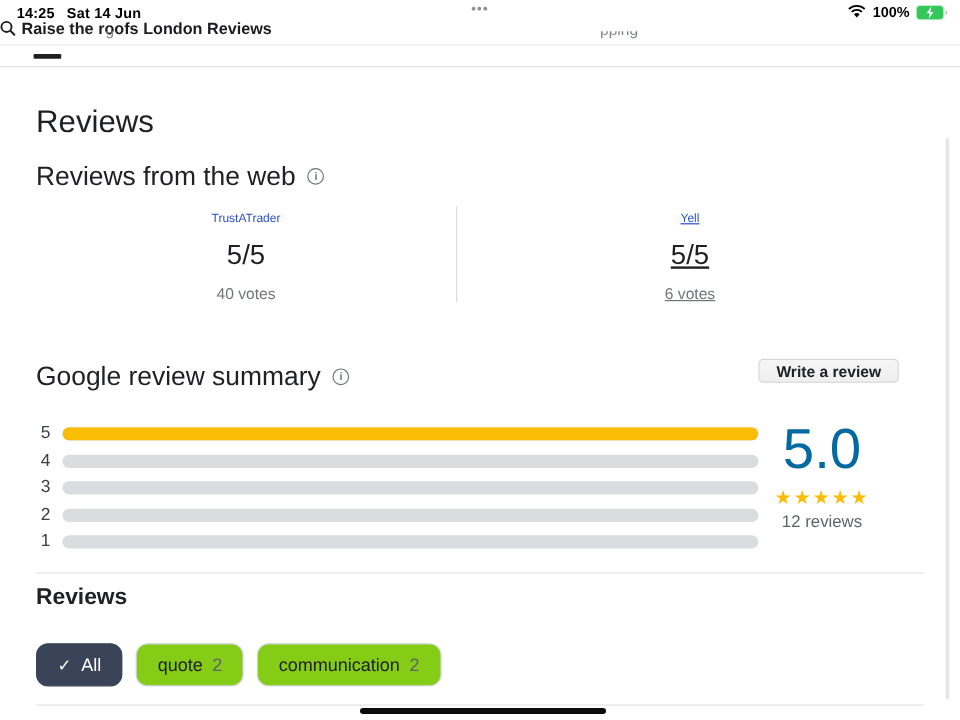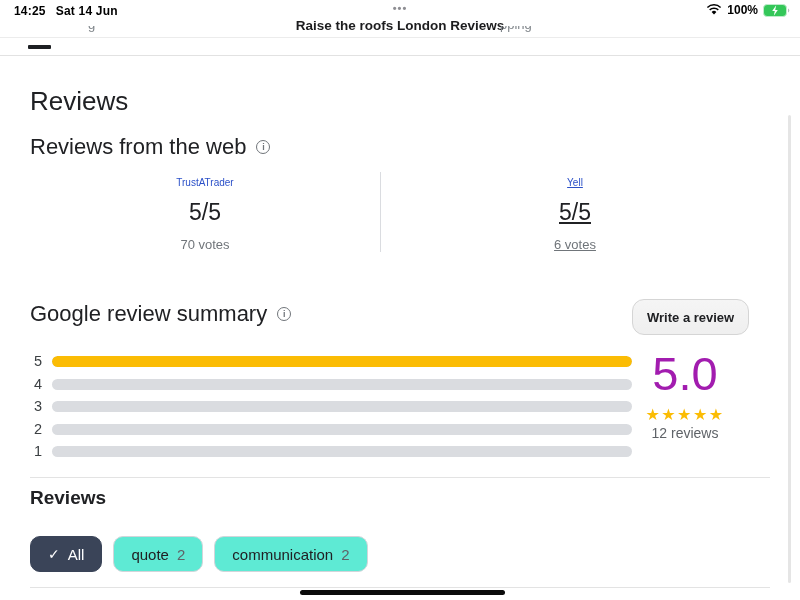--- a/index.html
+++ b/index.html
@@ -8,21 +8,21 @@
   #screen { position:relative; width:800px; height:600px; background:#fff; }
 
   
   #statusbar { position:absolute; top:0; left:0; width:800px; height:20px; }
   .status-left { position:absolute; left:14px; top:4px; font-size:12px; font-weight:700; color:#000; letter-spacing:.2px; }
   .status-left span { margin-right:10px; }
   .status-dots { position:absolute; left:0; right:0; top:2px; text-align:center; color:#8e8e93; font-size:11px; letter-spacing:1px; font-weight:700; }
   .status-right { position:absolute; right:10px; top:3px; display:flex; align-items:center; gap:5px; font-size:12px; font-weight:700; color:#000; }
 
   
-  #searchbar { position:absolute; top:14px; left:0; right:0; display:flex; justify-content:center; align-items:center; gap:5px; height:18px;flex-direction:column; }
+  #searchbar { position:absolute; top:14px; left:0; right:0; display:flex; align-items:center; gap:5px; height:18px; }
   #searchbar .query { font-size:13.5px; font-weight:700; color:#1c1c1e; }
 
   
   .frag-box { position:absolute; top:26px; height:11px; overflow:hidden; color:#80868b; font-size:13px; }
   .frag-box span { position:relative; top:-9px; display:block; }
 
   .hairline1 { position:absolute; top:37px; left:0; width:800px; height:1px; background:#ececec; }
   .tab-indicator { position:absolute; left:28px; top:45px; width:23px; height:4px; background:#1d1f23; border-radius:1px; }
   .hairline2 { position:absolute; top:55px; left:0; width:800px; height:1px; background:#e2e2e2; }
 
@@ -40,46 +40,46 @@
   #web-col-0 { left:30px; }
   #web-col-1 { left:400px; }
   .col-divider { position:absolute; left:380px; top:172px; width:1px; height:80px; background:#dadce0; }
   .src-link { font-size:10px; color:#2b50c8; text-decoration:none; display:inline-block; }
   .src-rating { font-size:23px; color:#202124; margin-top:9px; }
   .src-votes { font-size:13px; color:#70757a; margin-top:11px; }
   .u { text-decoration:underline; }
   .u-link { text-decoration:underline; }
 
   
-  .write-btn { position:absolute; left:632px; top:299px; height:36px; padding:0 14px;
-    background:linear-gradient(#f5f5f5,#efefef); border:1px solid #d5d5d5; border-radius:12px;
+  .write-btn { position:absolute; left:632px; top:299px; height:20px; padding:0 14px;
+    background:linear-gradient(#f5f5f5,#efefef); border:1px solid #d5d5d5; border-radius:4px;
     font-size:13px; font-weight:700; color:#202124; font-family:inherit; cursor:pointer; }
 
   
   #histogram { position:absolute; left:30px; top:356px; width:602px; }
   .hist-row { display:flex; align-items:center; height:11px; margin-bottom:11.5px; }
   .hist-label { width:12px; text-align:right; font-size:14.5px; color:#3c4043; margin-right:10px; line-height:11px; }
   .hist-track { flex:1; height:11px; background:#dadce0; border-radius:6px; overflow:hidden; }
   .hist-fill { height:100%; background:#fbbc04; border-radius:6px; width:0; }
 
   
   #avg-block { position:absolute; left:635px; top:349px; width:100px; text-align:center; }
-  .avg-num { font-size:47px; color:#a21caf; line-height:1.05; font-weight:400; }
+  .avg-num { font-size:47px; color:#0369a1; line-height:1.05; font-weight:400; }
   .stars { font-size:16px; color:#fbbc04; letter-spacing:1.5px; margin-top:7px; white-space:nowrap; }
   .reviews-count { font-size:14px; color:#5f6368; margin-top:1px; }
 
   
   .divider { position:absolute; left:30px; width:740px; height:1px; background:#e3e3e3; }
   #div-reviews { top:477px; }
   #div-bottom { top:587px; width:740px; }
   .reviews-h2 { position:absolute; left:30px; top:487px; font-size:19px; font-weight:700; color:#202124; }
 
   #chips { position:absolute; left:30px; top:536px; display:flex; gap:11px; }
   .chip { height:36px; display:inline-flex; align-items:center; gap:8px; padding:0 17px;
-    background:#5eead4; border:1px solid #d2d5da; border-radius:10px; font-size:15px; color:#202124;
+    background:#84cc16; border:1px solid #d2d5da; border-radius:10px; font-size:15px; color:#202124;
     font-family:inherit; cursor:pointer; }
   .chip-selected { background:#3a4458; border-color:#3a4458; color:#fff; }
   .chip-check { font-size:14px; }
   .chip-count { color:#5f6368; }
 
   
   .home-indicator { position:absolute; left:300px; top:590px; width:205px; height:5px; background:#0b0b0b; border-radius:3px; }
   .v-scrollbar { position:absolute; right:9px; top:115px; width:3px; height:468px; background:rgba(0,0,0,.10); border-radius:2px; }
 </style>
 </head>
@@ -129,21 +129,21 @@
   <h1 class="page-title">Reviews</h1>
 
   <div id="web-reviews-h" class="section-h">
     <span>Reviews from the web</span>
     <span class="info-icon">i</span>
   </div>
 
   <div class="web-col" id="web-col-0">
     <a class="src-link" href="#">TrustATrader</a>
     <div class="src-rating">5/5</div>
-    <div class="src-votes">70 votes</div>
+    <div class="src-votes">40 votes</div>
   </div>
   <div class="col-divider"></div>
   <div class="web-col" id="web-col-1">
     <a class="src-link u-link" href="#">Yell</a>
     <div class="src-rating u">5/5</div>
     <div class="src-votes u">6 votes</div>
   </div>
 
   <div id="google-summary-h" class="section-h">
     <span>Google review summary</span>

